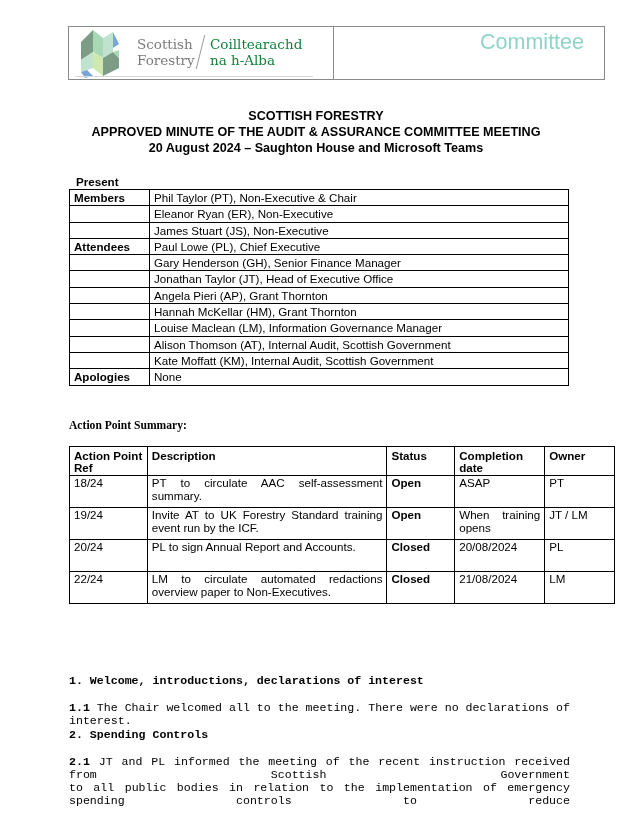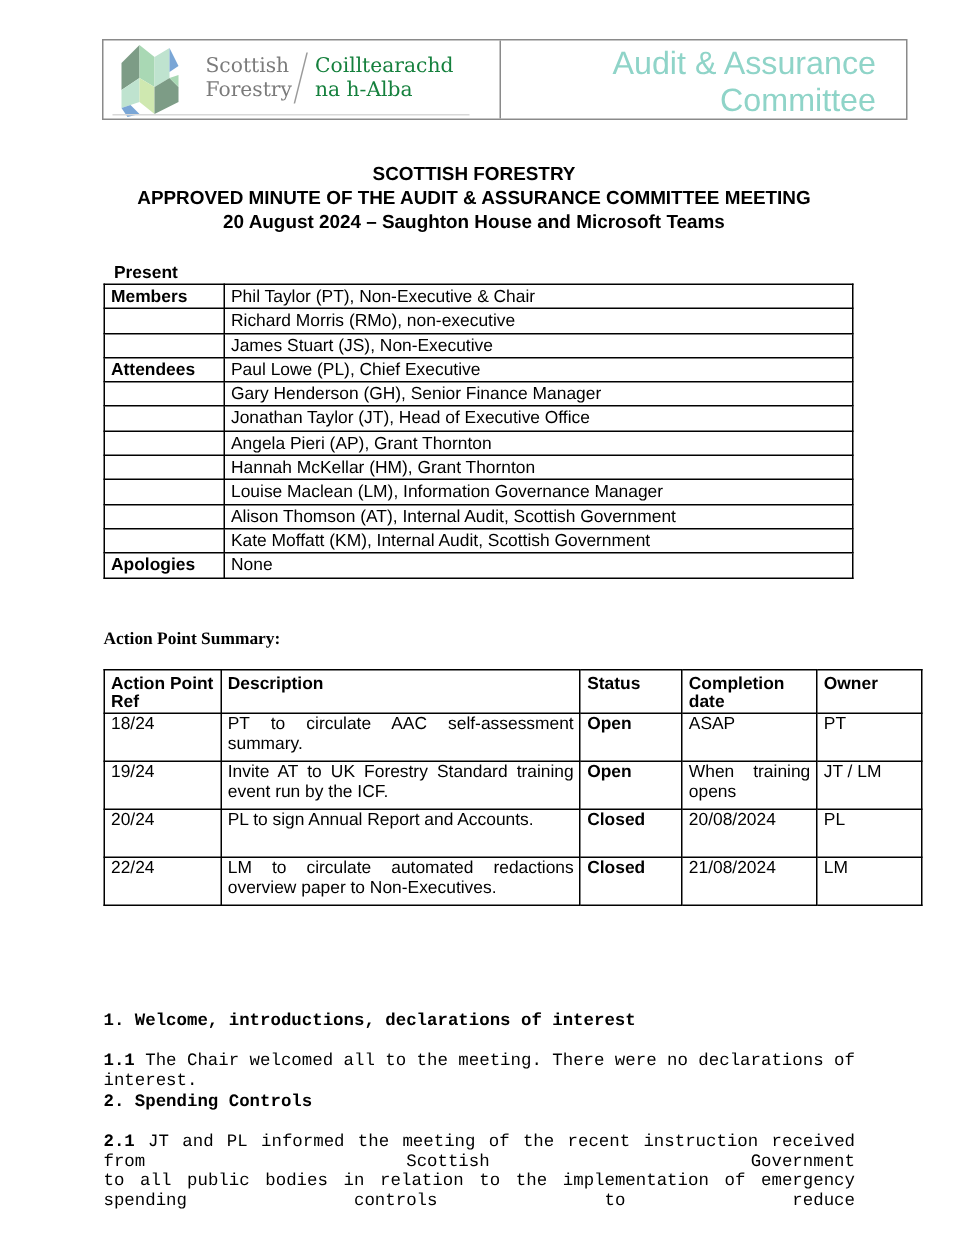--- a/index.html
+++ b/index.html
@@ -67,41 +67,40 @@
       <div>Forestry</div>
     </div>
     <div class="logo-slash"></div>
     <div class="logo-gaelic">
       <div>Coilltearachd</div>
       <div>na h-Alba</div>
     </div>
     <div class="logo-underline"></div>
   </div>
   <div class="header-right">
-    <div>Audit &amp; Assurance</div>
     <div>Committee</div>
   </div>
 </div>
 
 <div class="title-block">
   <div>SCOTTISH FORESTRY</div>
   <div>APPROVED MINUTE OF THE AUDIT &amp; ASSURANCE COMMITTEE MEETING</div>
   <div>20 August 2024 – Saughton House and Microsoft Teams</div>
 </div>
 
 <div class="present-label">Present</div>
 <table class="attend">
   <tbody id="attend-body">
       <tr>
         <td class="role">Members</td>
         <td>Phil Taylor (PT), Non-Executive &amp; Chair</td>
       </tr>
       <tr>
         <td class="role"></td>
-        <td>Richard Morris (RMo), non-executive</td>
+        <td>Eleanor Ryan (ER), Non-Executive</td>
       </tr>
       <tr>
         <td class="role"></td>
         <td>James Stuart (JS), Non-Executive</td>
       </tr>
       <tr>
         <td class="role">Attendees</td>
         <td>Paul Lowe (PL), Chief Executive</td>
       </tr>
       <tr>

